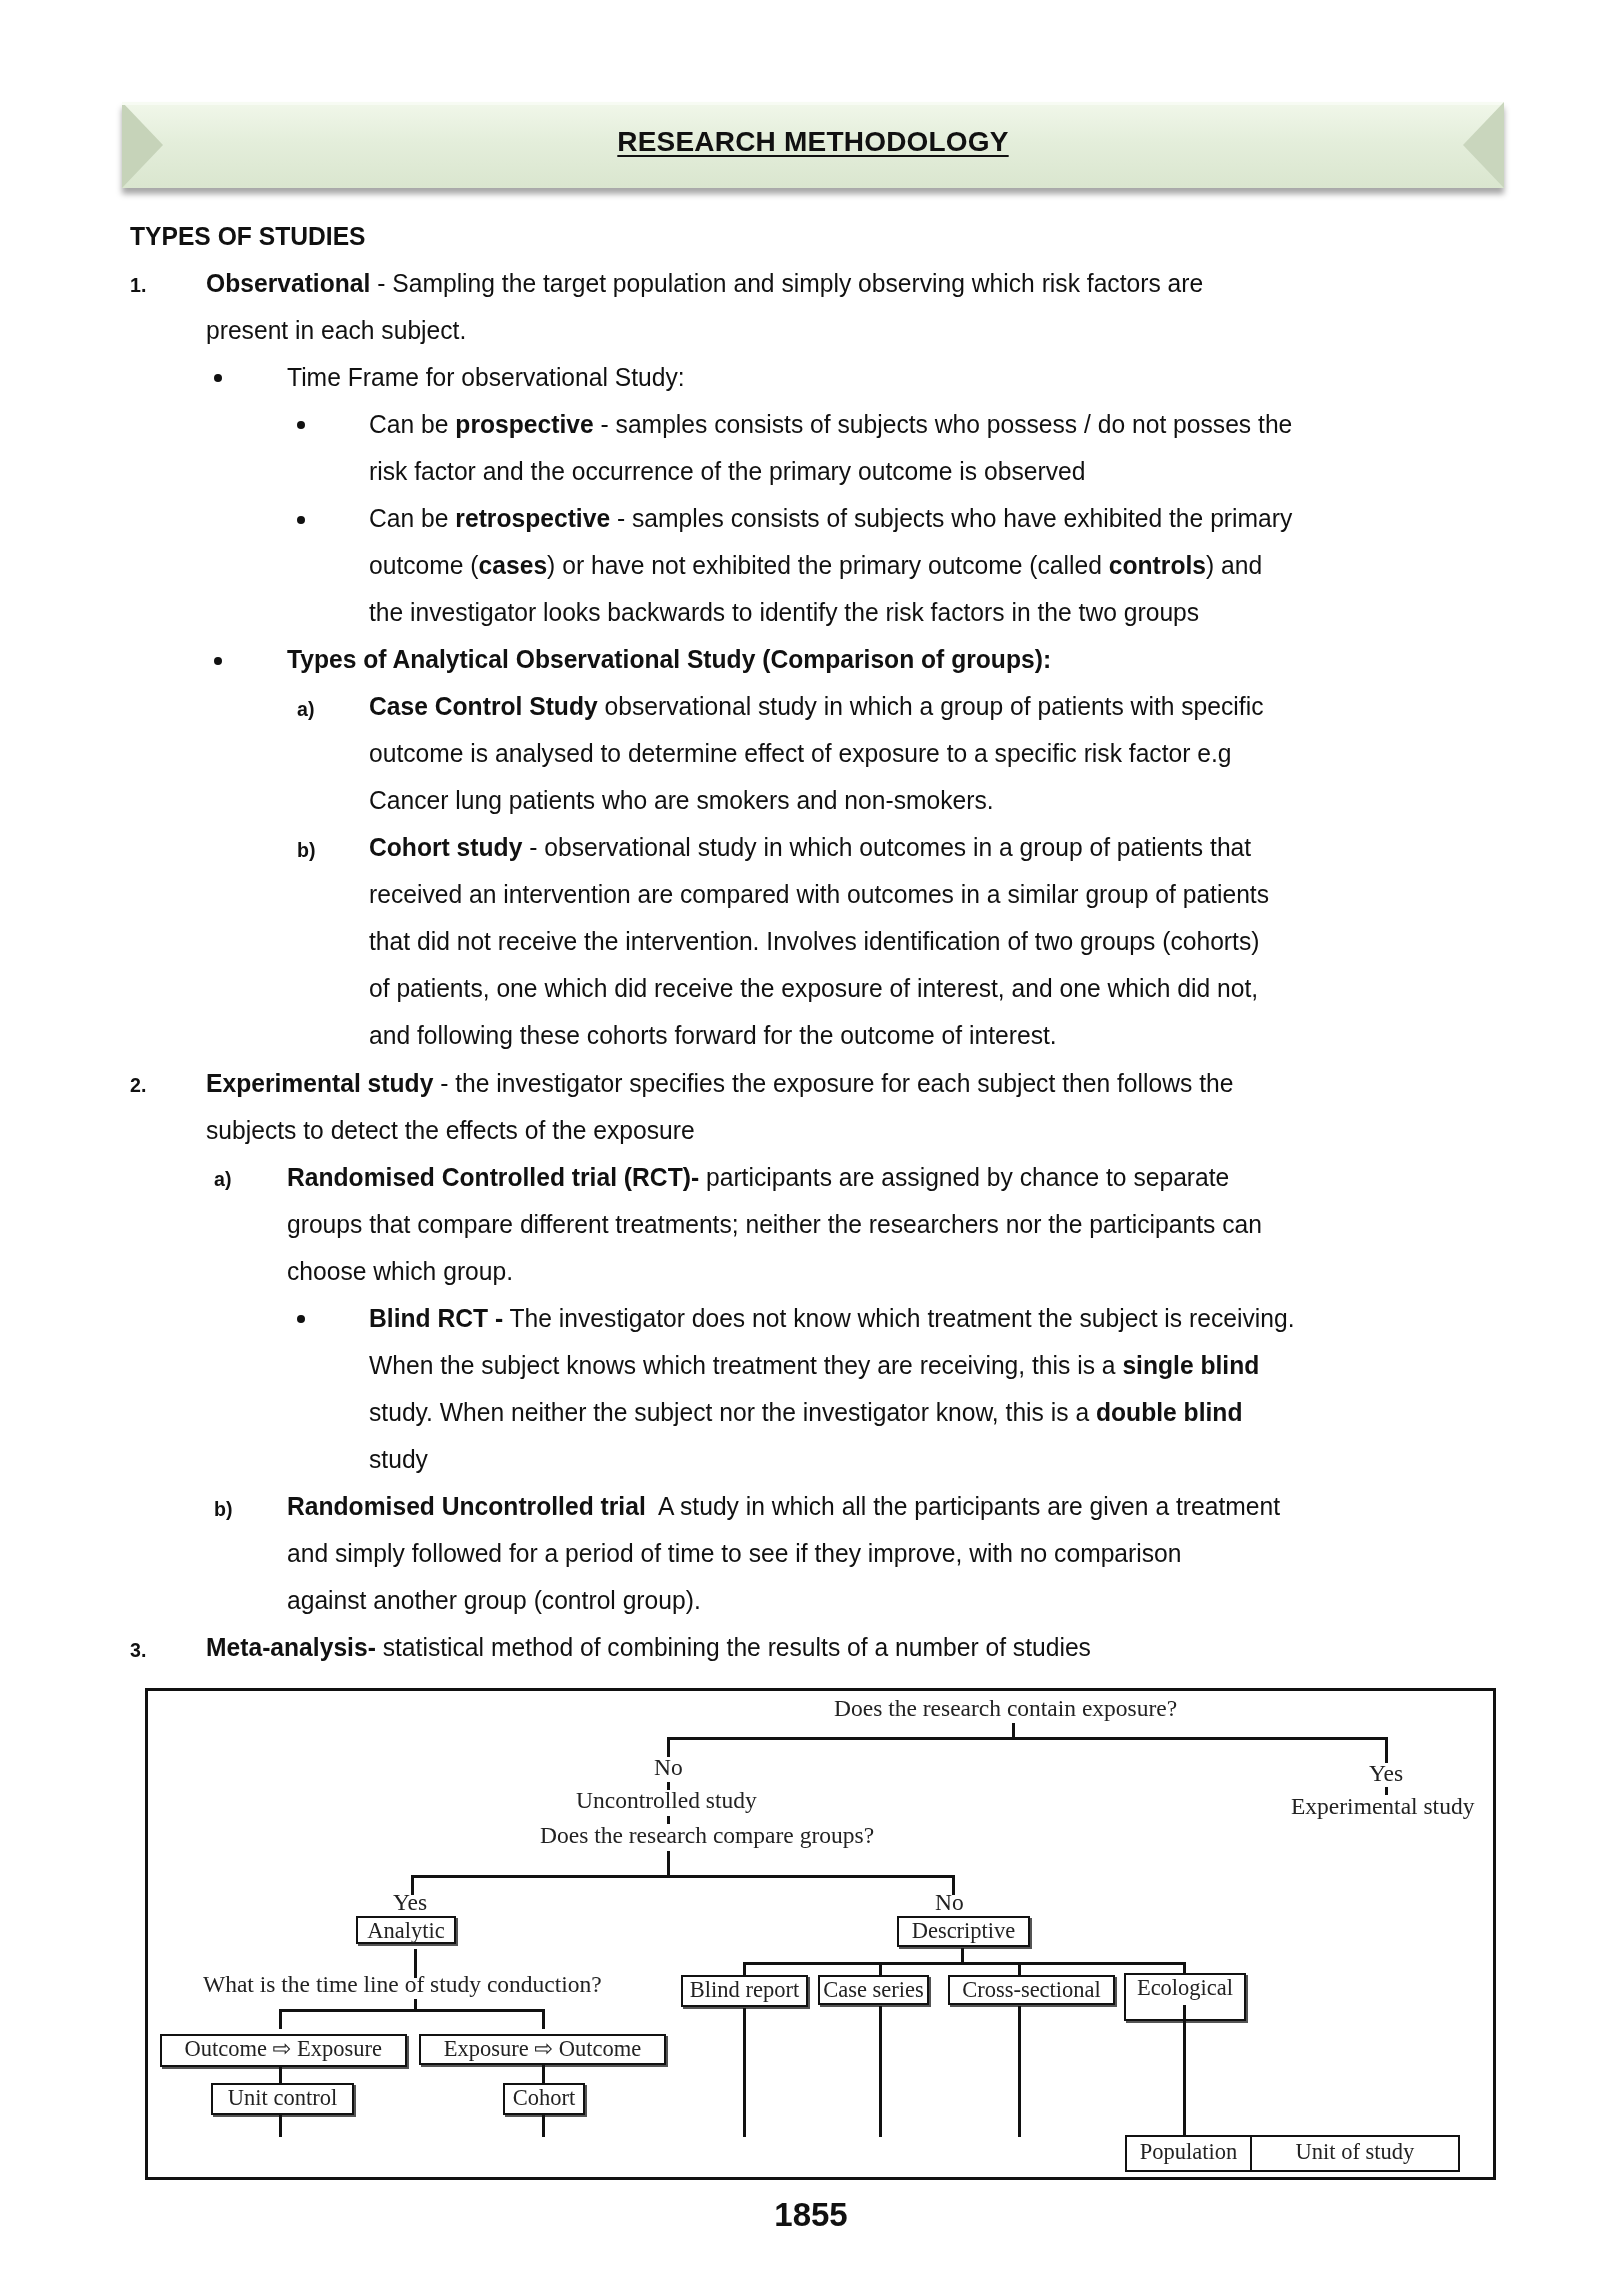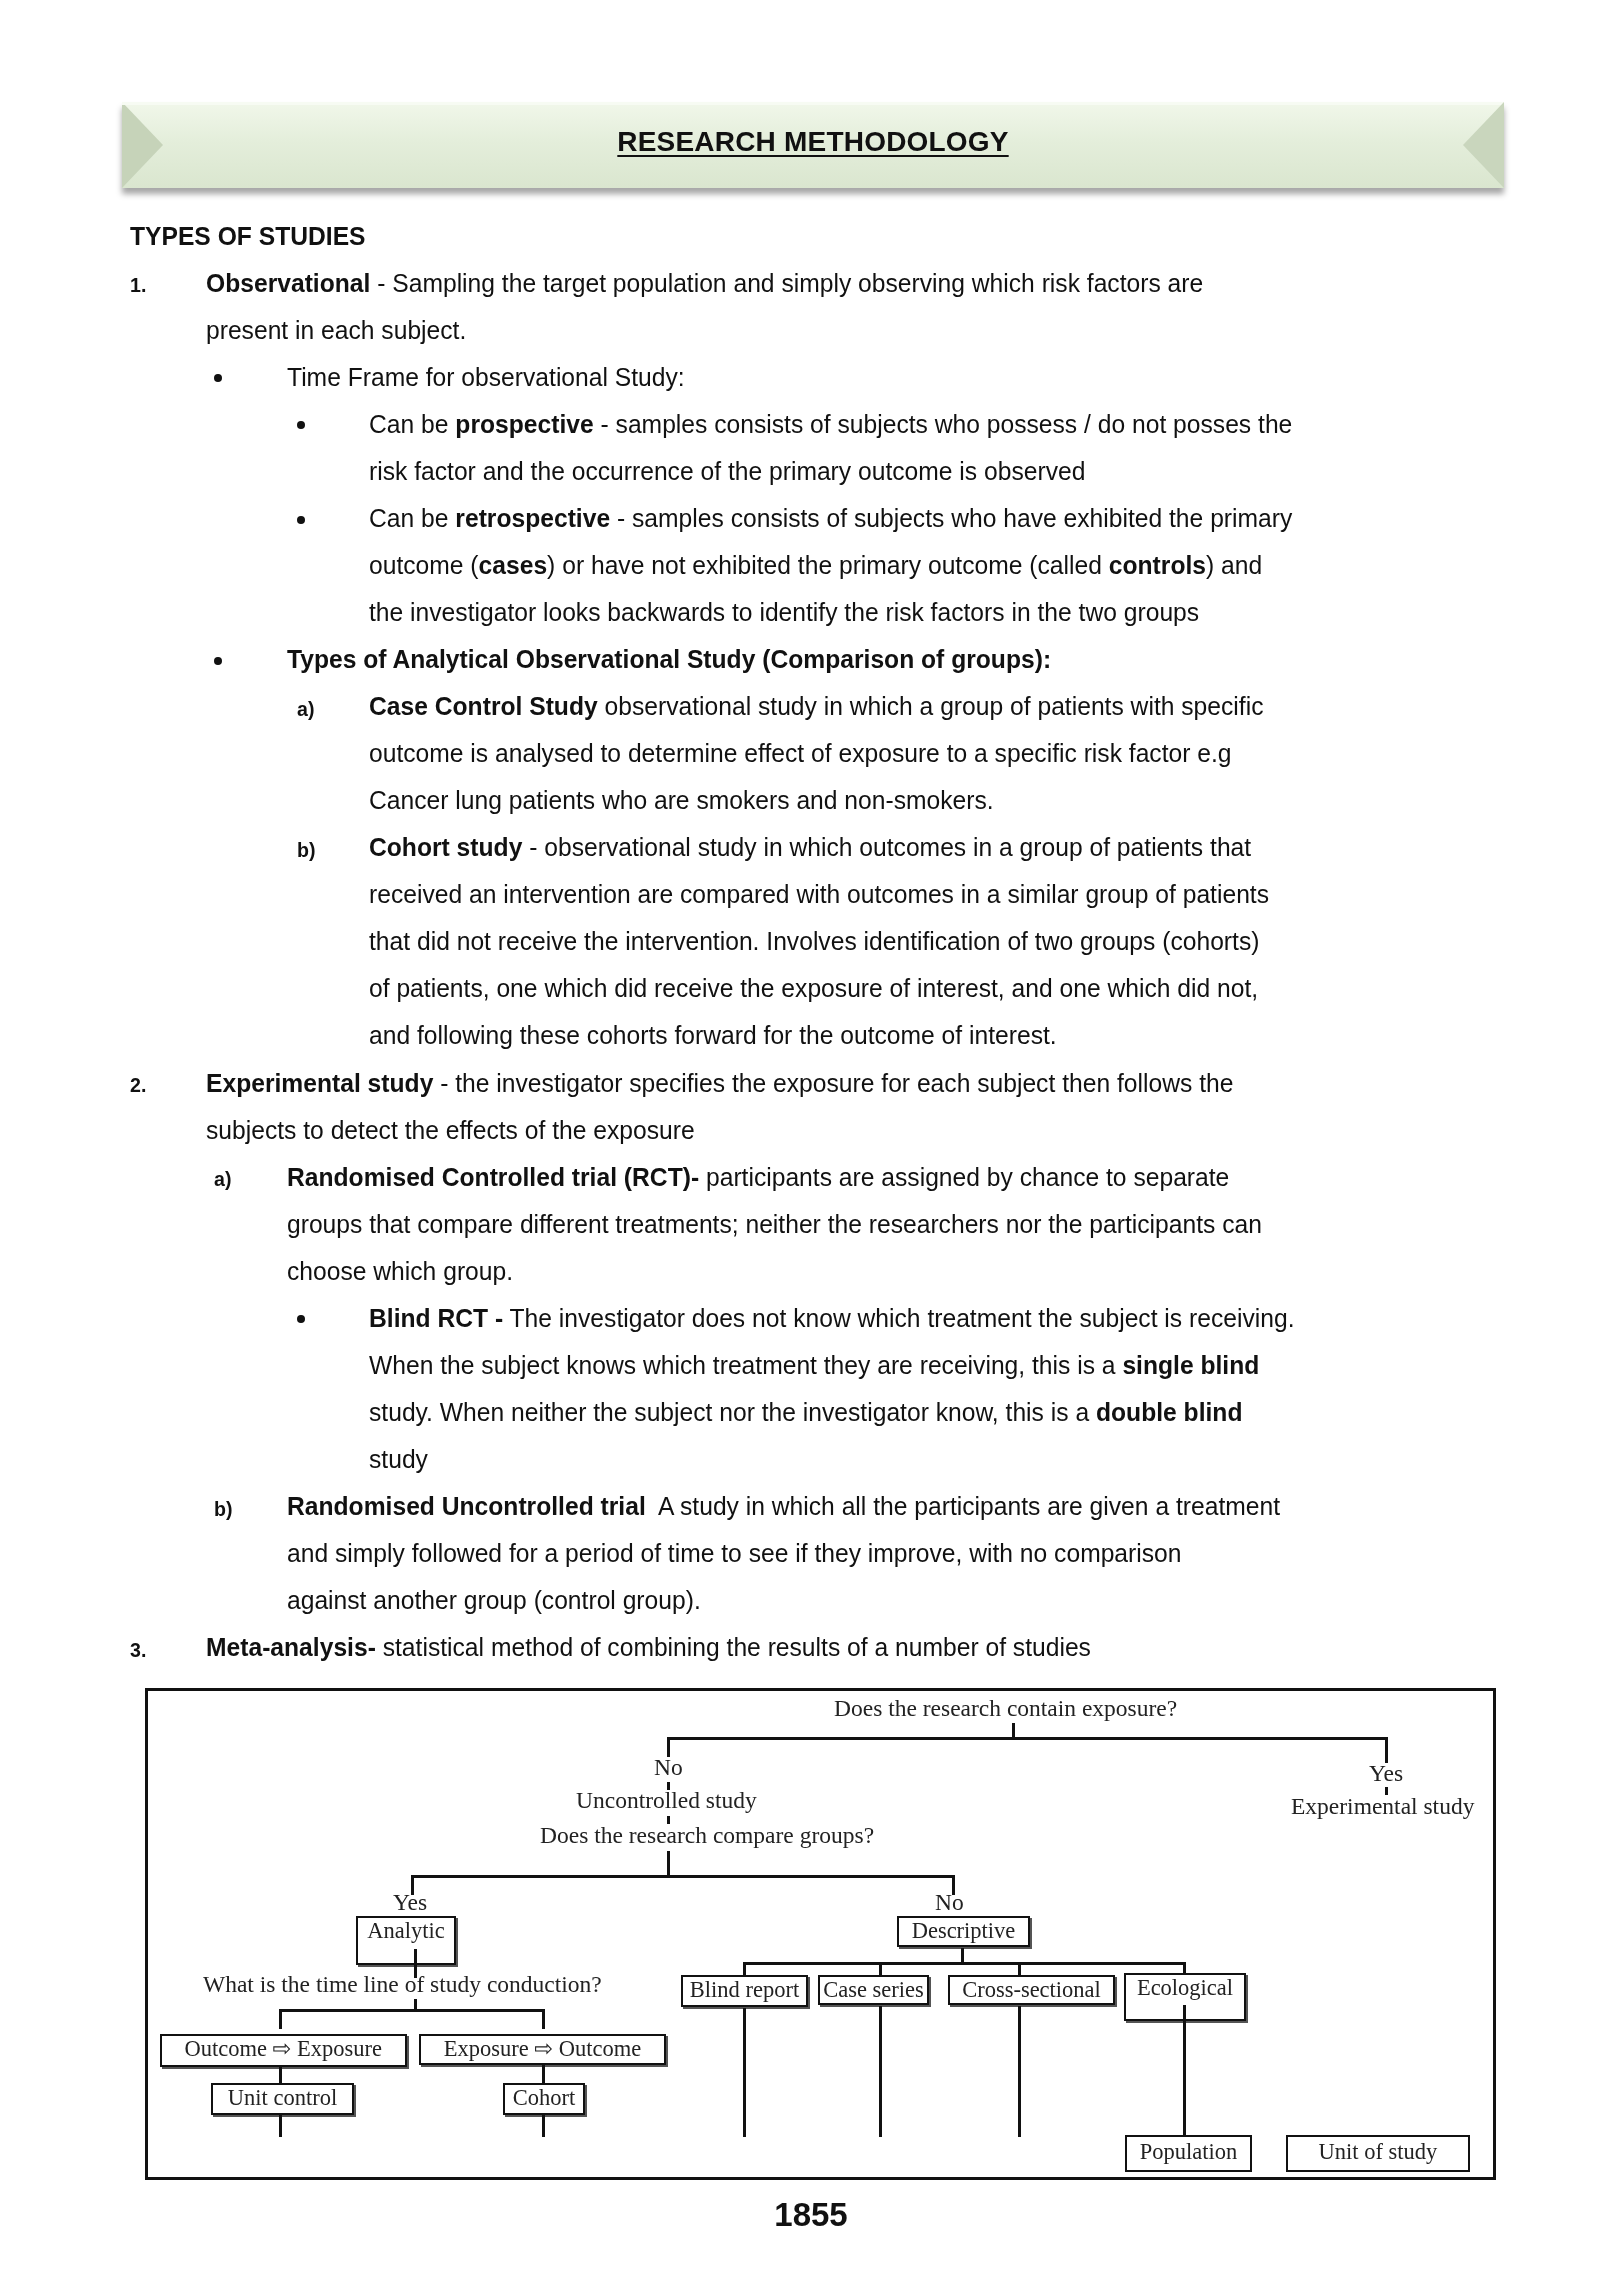--- a/index.html
+++ b/index.html
@@ -116,21 +116,21 @@
 
   <div class="dg" style="left:1221px; top:69px;">Yes</div>
   <div class="vl" style="left:1237px; top:96px; height:7.8px;"></div>
   <div class="dg" style="left:1143px; top:102px;">Experimental study</div>
 
   <div class="hl" style="left:263px; top:184px; width:543px;"></div>
   <div class="vl" style="left:263px; top:184px; height:19.6px;"></div>
   <div class="vl" style="left:804px; top:184px; height:19.6px;"></div>
 
   <div class="dg" style="left:245px; top:198px;">Yes</div>
-  <div class="box" style="left:208px; top:225px; width:100px; height:49px;">Analytic</div>
+  <div class="box" style="left:208px; top:225px; width:100px; height:28px;">Analytic</div>
 
   <div class="dg" style="left:787px; top:198px;">No</div>
   <div class="box" style="left:749px; top:225px; width:133px; height:31px;">Descriptive</div>
 
   <div class="vl" style="left:266px; top:258px; height:29px;"></div>
   <div class="dg" style="left:55px; top:280px;">What is the time line of study conduction?</div>
   <div class="vl" style="left:266px; top:308px; height:11.8px;"></div>
   <div class="hl" style="left:131px; top:318px; width:266px;"></div>
   <div class="vl" style="left:131px; top:318px; height:19.6px;"></div>
   <div class="vl" style="left:394px; top:318px; height:19.6px;"></div>
@@ -158,17 +158,17 @@
   <div class="box" style="left:670px; top:284px; width:111px; height:30px;">Case series</div>
   <div class="box" style="left:800px; top:284px; width:167px; height:30px;">Cross-sectional</div>
   <div class="box" style="left:976px; top:282px; width:122px; height:48px;">Ecological</div>
 
   <div class="vl" style="left:595px; top:317px; height:129px;"></div>
   <div class="vl" style="left:731px; top:315px; height:131px;"></div>
   <div class="vl" style="left:870px; top:315px; height:131px;"></div>
   <div class="vl" style="left:1035px; top:314px; height:132px;"></div>
 
   <div class="box" style="left:977px; top:444px; width:127px; height:37px; box-shadow:none; line-height:29px;">Population</div>
-  <div class="box" style="left:1102px; top:444px; width:184px; height:37px; box-shadow:none; line-height:29px;margin-left:36px;">Unit of study</div>
+  <div class="box" style="left:1102px; top:444px; width:210px; height:37px; box-shadow:none; line-height:29px;">Unit of study</div>
 </div>
 
 <div class="page-num">1855</div>
 
 
 </body></html>

